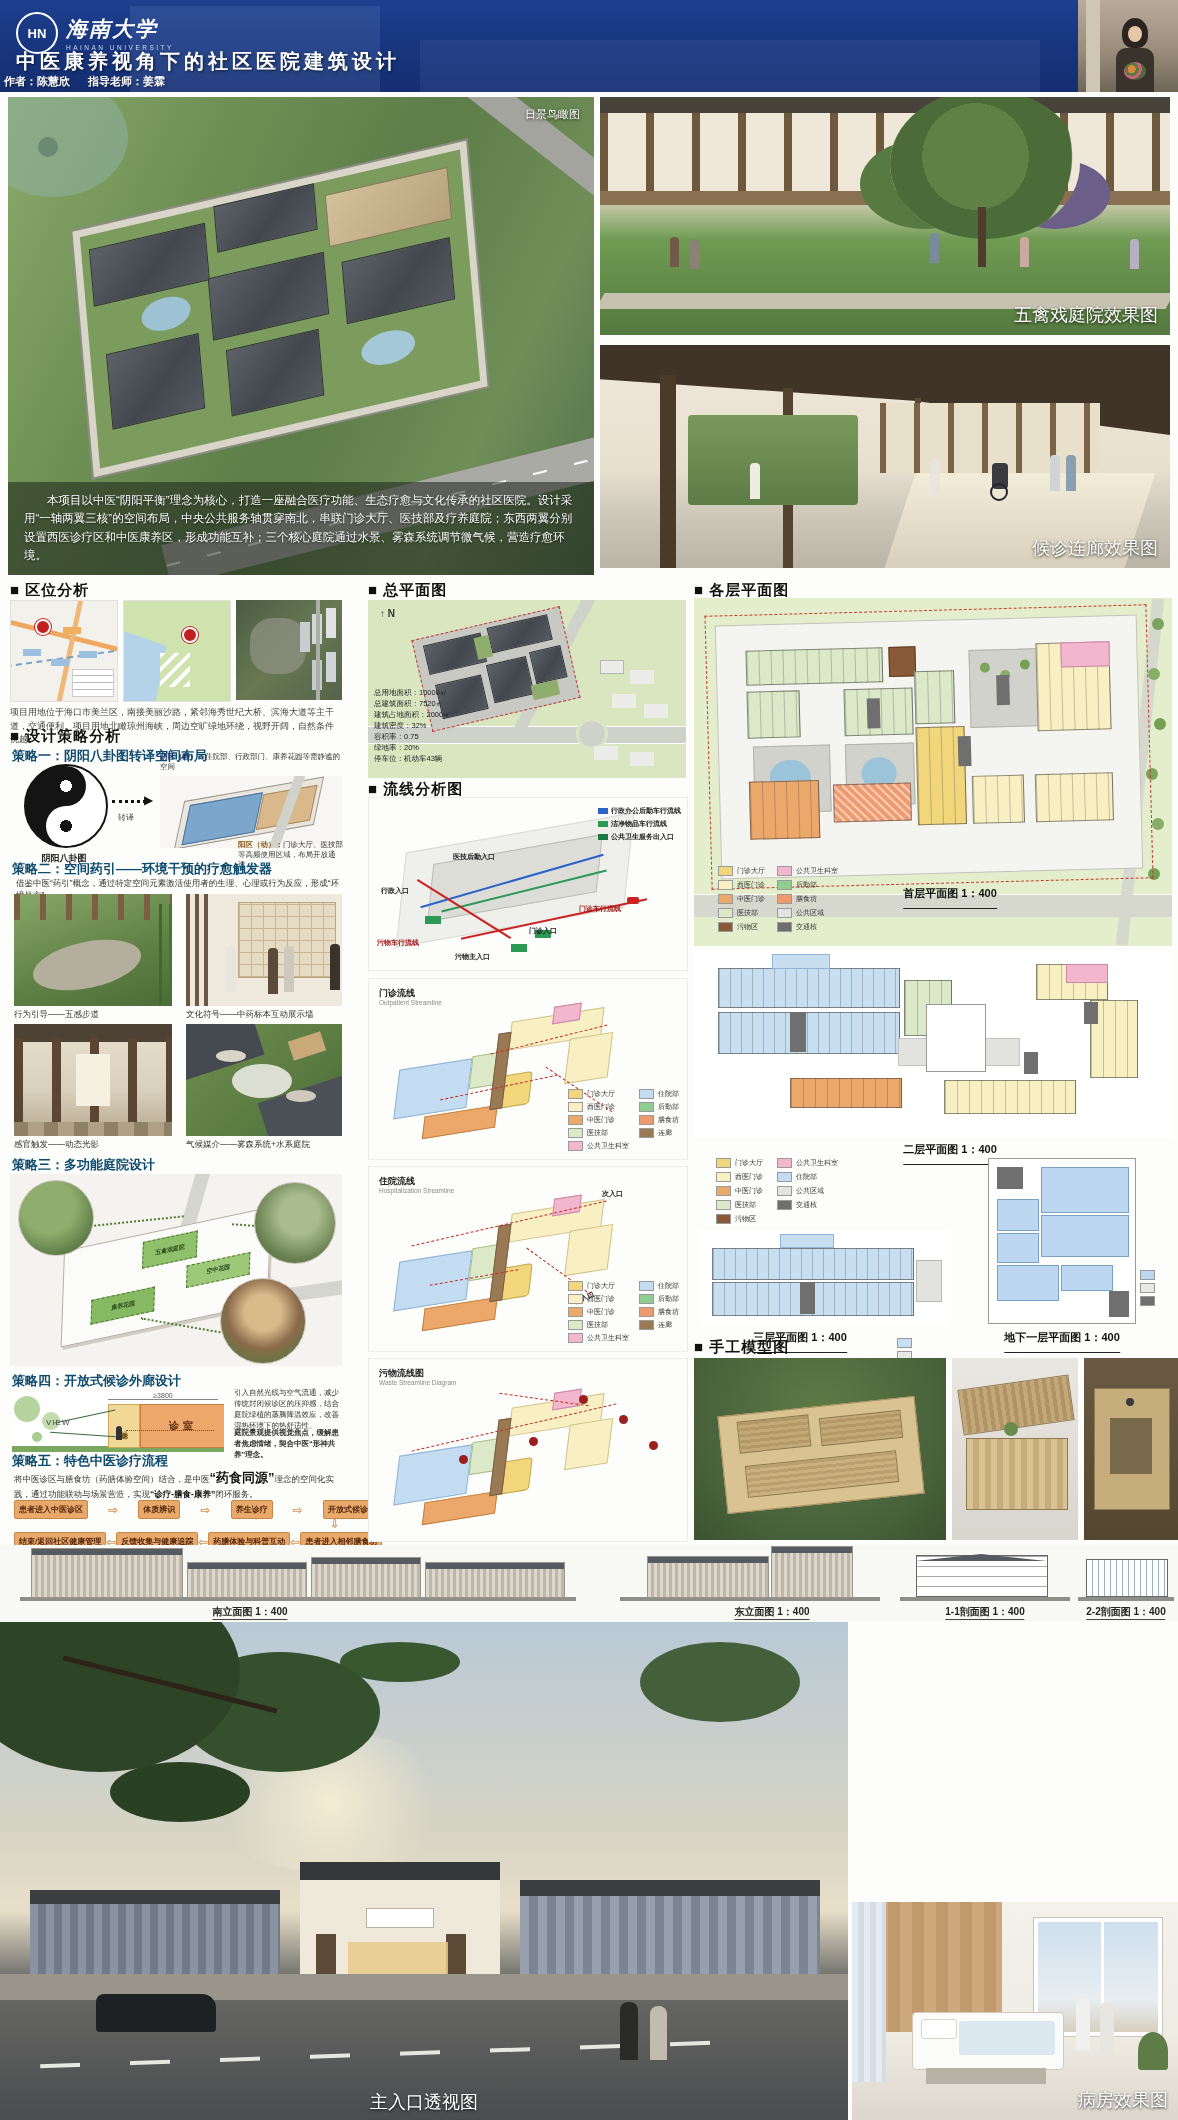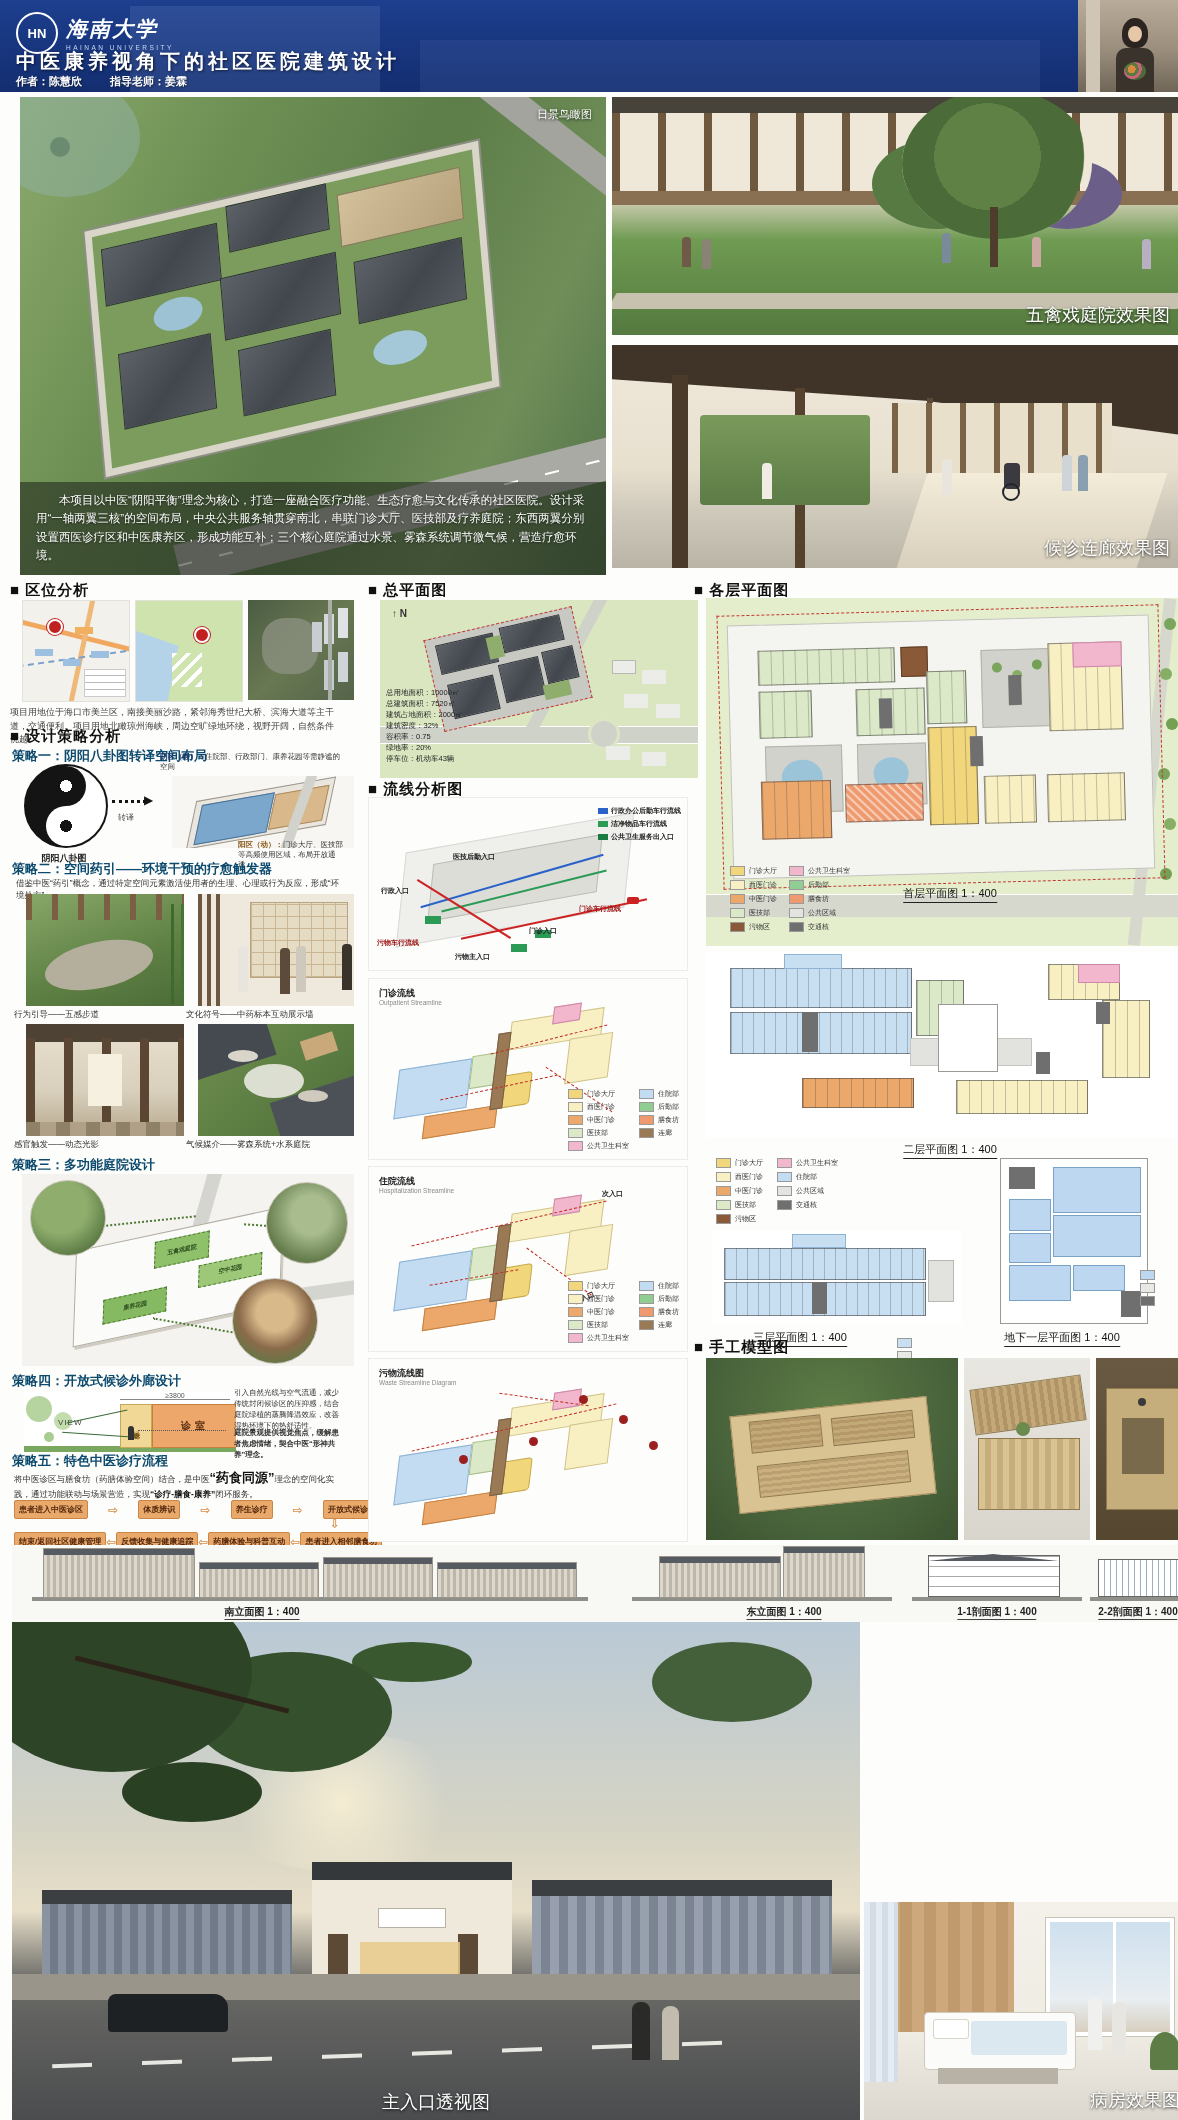--- a/index.html
+++ b/index.html
@@ -1,25 +1,25 @@
 <!DOCTYPE html>
 <html><head>
 <meta charset="utf-8">
 <style>
   html,body{margin:0;padding:0;background:#e8e8e8;}
   #poster{position:relative;width:1178px;height:2120px;margin:0 auto;background:#fdfdfb;
     font-family:"Liberation Sans","DejaVu Sans",sans-serif;overflow:hidden;}
   .abs{position:absolute;}
-  .scene{position:absolute;overflow:hidden;margin-left:12px;}
+  .scene{position:absolute;overflow:hidden;}
   .photo-label{position:absolute;color:#fff;font-size:18px;text-shadow:0 1px 3px rgba(0,0,0,.85);white-space:nowrap;}
   .sec-title{position:absolute;font-size:15px;font-weight:bold;color:#111;letter-spacing:1px;white-space:nowrap;}
   .strat-title{position:absolute;font-size:13px;font-weight:bold;color:#0c4a6e;white-space:nowrap;}
   .small-cap{font-size:8.5px;color:#333;}
-  .plan-label{position:absolute;transform:translateX(-50%);font-weight:normal;font-size:11px;color:#111;
-    border-bottom:1.5px solid #222;padding-bottom:1px;white-space:nowrap;}
+  .plan-label{position:absolute;transform:translateX(-50%);font-weight:bold;font-size:11px;color:#111;
+    border-bottom:1.5px solid #222;padding-bottom:7px;white-space:nowrap;}
   .legend-grid{position:absolute;display:grid;grid-auto-flow:column;grid-template-rows:repeat(5,auto);
     gap:3px 10px;}
   .li{display:flex;align-items:center;gap:4px;font-size:7px;color:#333;white-space:nowrap;}
   .sw{width:13px;height:8px;border:1px solid #9a9a9a;flex:0 0 auto;}
   .fbox{background:#e9a96a;border:1px solid #c98646;color:#54280e;font-weight:bold;font-size:8px;
     padding:3px 4px;border-radius:2px;white-space:nowrap;}
   .farrow{color:#d98e4a;font-weight:bold;font-size:12px;line-height:1;}
   .rooms{background-image:repeating-linear-gradient(90deg,rgba(60,60,60,.28) 0 1px,transparent 1px 12px);
     border:1px solid rgba(70,70,70,.6);}
   .roomsv{background-image:repeating-linear-gradient(0deg,rgba(60,60,60,.28) 0 1px,transparent 1px 10px);
@@ -51,21 +51,21 @@
     <div class="abs" style="left:16px;top:12px;display:flex;align-items:center;gap:8px;">
       <div style="width:38px;height:38px;border-radius:50%;border:2px solid #fff;display:flex;align-items:center;justify-content:center;color:#fff;font-size:13px;font-weight:bold;">HN</div>
       <div>
         <div style="color:#fff;font-size:21px;font-weight:bold;font-family:'Liberation Serif','DejaVu Serif',serif;font-style:italic;letter-spacing:2px;">海南大学</div>
         <div style="color:#cdd8ef;font-size:6.5px;letter-spacing:2.5px;margin-top:1px;">HAINAN UNIVERSITY</div>
       </div>
     </div>
 
 
     <div class="abs" style="left:16px;top:48px;color:#fff;font-size:20px;font-weight:bold;letter-spacing:4px;text-shadow:1px 1px 3px rgba(0,0,0,.6);">中医康养视角下的社区医院建筑设计</div>
-    <div class="abs" style="left:16px;top:74px;display:flex;gap:28px;">
+    <div class="abs" style="left:4px;top:74px;display:flex;gap:18px;">
       <span style="color:#fff;font-size:11px;font-weight:bold;text-shadow:1px 1px 2px rgba(0,0,0,.5);">作者：陈慧欣</span>
       <span style="color:#fff;font-size:11px;font-weight:bold;text-shadow:1px 1px 2px rgba(0,0,0,.5);">指导老师：姜霖</span>
     </div>
 
     <div class="scene" style="right:0;top:0;width:100px;height:92px;background:linear-gradient(180deg,#b8ab99 0%,#9a8d7c 55%,#6f6658 100%);">
       <div class="abs" style="left:8px;top:0;width:14px;height:92px;background:#cfc6b6;"></div>
       <div class="abs" style="left:44px;top:18px;width:26px;height:30px;border-radius:50% 50% 40% 40%;background:#2c2420;"></div>
       <div class="abs" style="left:50px;top:26px;width:14px;height:16px;border-radius:50%;background:#e6c7a8;"></div>
       <div class="abs" style="left:38px;top:48px;width:38px;height:44px;border-radius:10px 10px 0 0;background:#3a332c;"></div>
       <div class="abs" style="left:46px;top:62px;width:22px;height:18px;border-radius:50%;background:radial-gradient(circle at 35% 40%,#d98a3f 0 4px,#5a7a3f 4px 7px,#c9647a 7px 10px,#4e6a38 10px);"></div>

